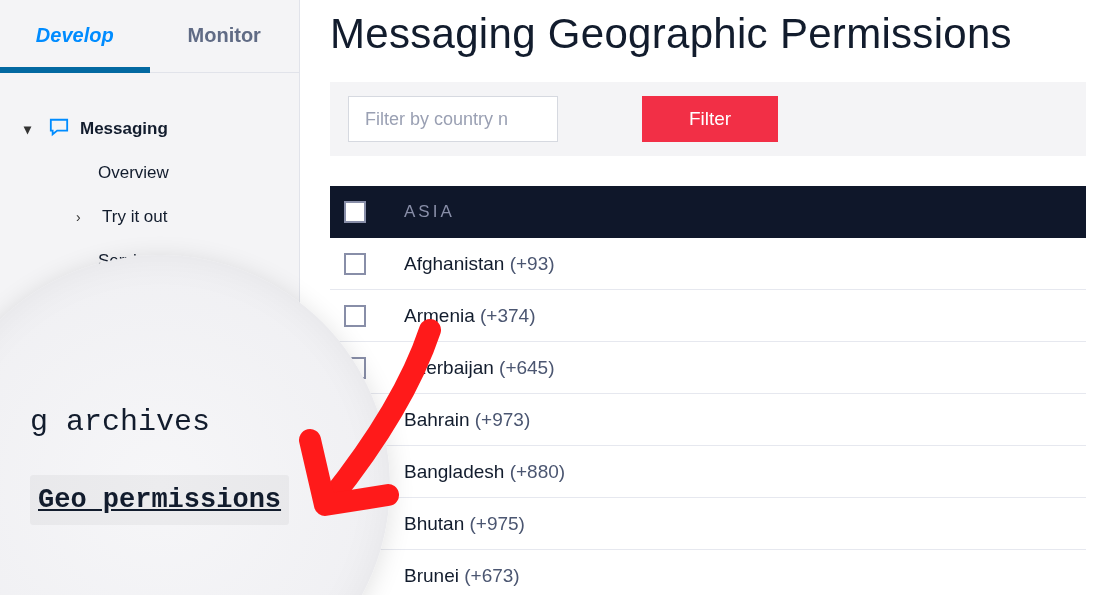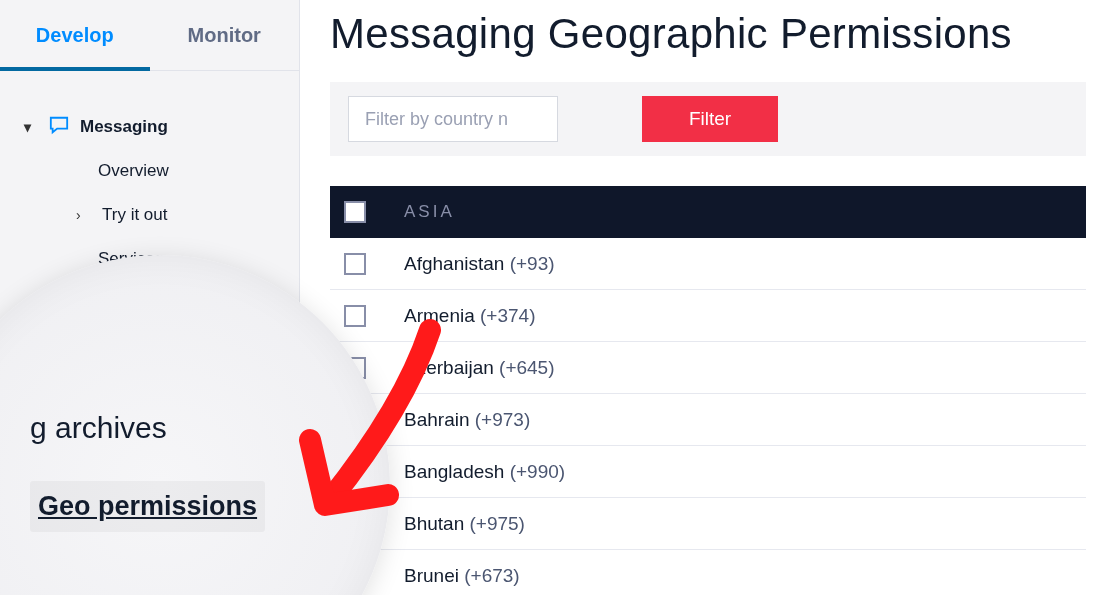--- a/index.html
+++ b/index.html
@@ -3,21 +3,21 @@
 <meta charset="utf-8">
 <style>
   * { box-sizing: border-box; margin: 0; padding: 0; }
   html, body { width: 1116px; height: 595px; font-family: "Helvetica Neue", Arial, sans-serif; background: #fff; overflow: hidden; }
   .app { display: flex; height: 100%; }
 
   
   .sidebar { width: 300px; background: #f4f4f6; border-right: 1px solid #e1e3ea; display: flex; flex-direction: column; position: relative; }
   .tabs { display: flex; }
   .tab { flex: 1; text-align: center; padding: 24px 0 20px; font-size: 20px; font-weight: 600; color: #606b85; cursor: pointer; border-bottom: 1px solid #e1e3ea; }
-  .tab.active { color: #008cff; border-bottom: 4px solid #0369a1; }
+  .tab.active { color: #008cff; border-bottom: 6px solid #0369a1; font-style: italic; }
 
   .nav { padding: 34px 0 0 0; font-size: 17px; color: #121c2d; }
   .nav-row { display: flex; align-items: center; padding: 0 0 0 24px; height: 44px; cursor: pointer; }
   .nav-row.section { font-weight: 700; }
   .nav-row .arrow { width: 18px; color: #333; font-size: 14px; }
   .nav-row .arrow.sub { margin-left: 18px; }
   .nav-row .chat-icon { margin-right: 10px; }
   .nav-row .label-indent { margin-left: 74px; }
   .nav-row .label-after-arrow { margin-left: 8px; }
 
@@ -29,21 +29,21 @@
     left: -70px;
     bottom: -120px;
     width: 460px;
     height: 460px;
     border-radius: 50%;
     background: radial-gradient(circle at center, #f6f6f8 0%, #f0f0f3 70%);
     box-shadow: 0 4px 26px rgba(0,0,0,0.12), inset 0 0 40px rgba(0,0,0,0.05);
     z-index: 5;
     overflow: hidden;
   }
-  .mag-content { position: absolute; left: 100px; top: 156px; }
+  .mag-content { position: absolute; left: 100px; top: 150px; font-family: Liberation Mono, monospace; }
   .mag-archives { font-size: 30px; color: #121c2d; font-weight: 400; margin-bottom: 36px; }
   .mag-geo {
     display: inline-block;
     font-size: 27px;
     font-weight: 800;
     color: #121c2d;
     text-decoration: underline;
     background: rgba(0,0,0,0.04);
     padding: 10px 8px;
     border-radius: 3px;
@@ -149,21 +149,21 @@
           <div class="list-row">
             <div class="cb"></div>
             <div class="country">Azerbaijan <span class="code">(+645)</span></div>
           </div>
           <div class="list-row">
             <div class="cb"></div>
             <div class="country">Bahrain <span class="code">(+973)</span></div>
           </div>
           <div class="list-row">
             <div class="cb"></div>
-            <div class="country">Bangladesh <span class="code">(+990)</span></div>
+            <div class="country">Bangladesh <span class="code">(+880)</span></div>
           </div>
           <div class="list-row">
             <div class="cb"></div>
             <div class="country">Bhutan <span class="code">(+975)</span></div>
           </div>
           <div class="list-row">
             <div class="cb"></div>
             <div class="country">Brunei <span class="code">(+673)</span></div>
           </div>
         </div>

